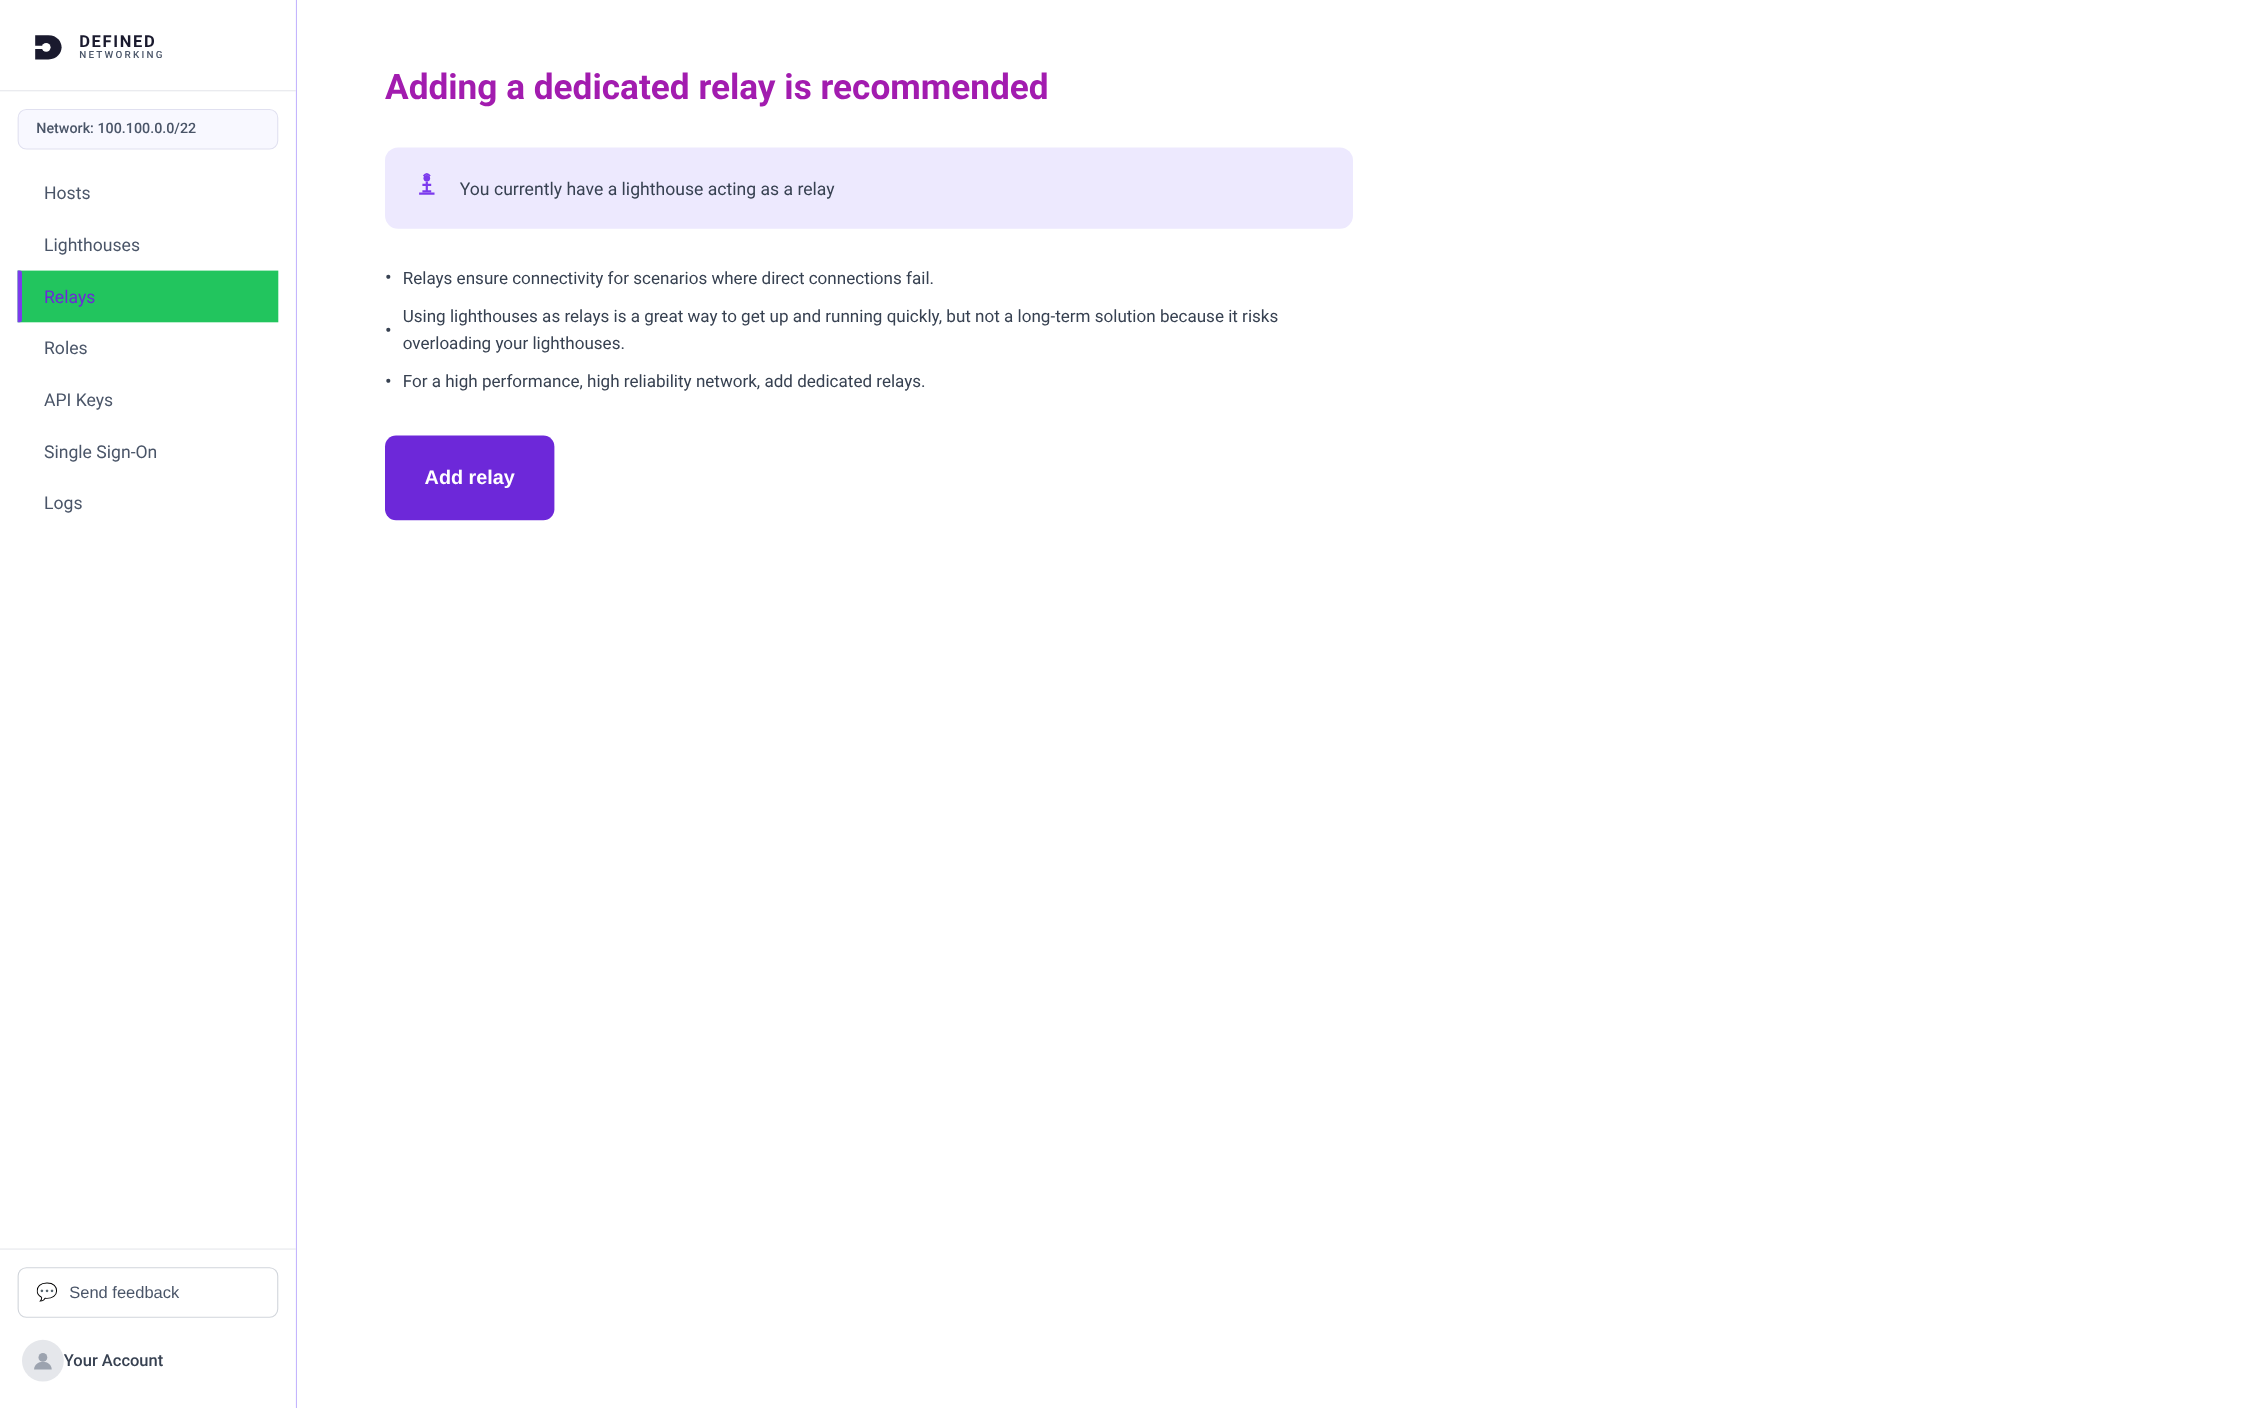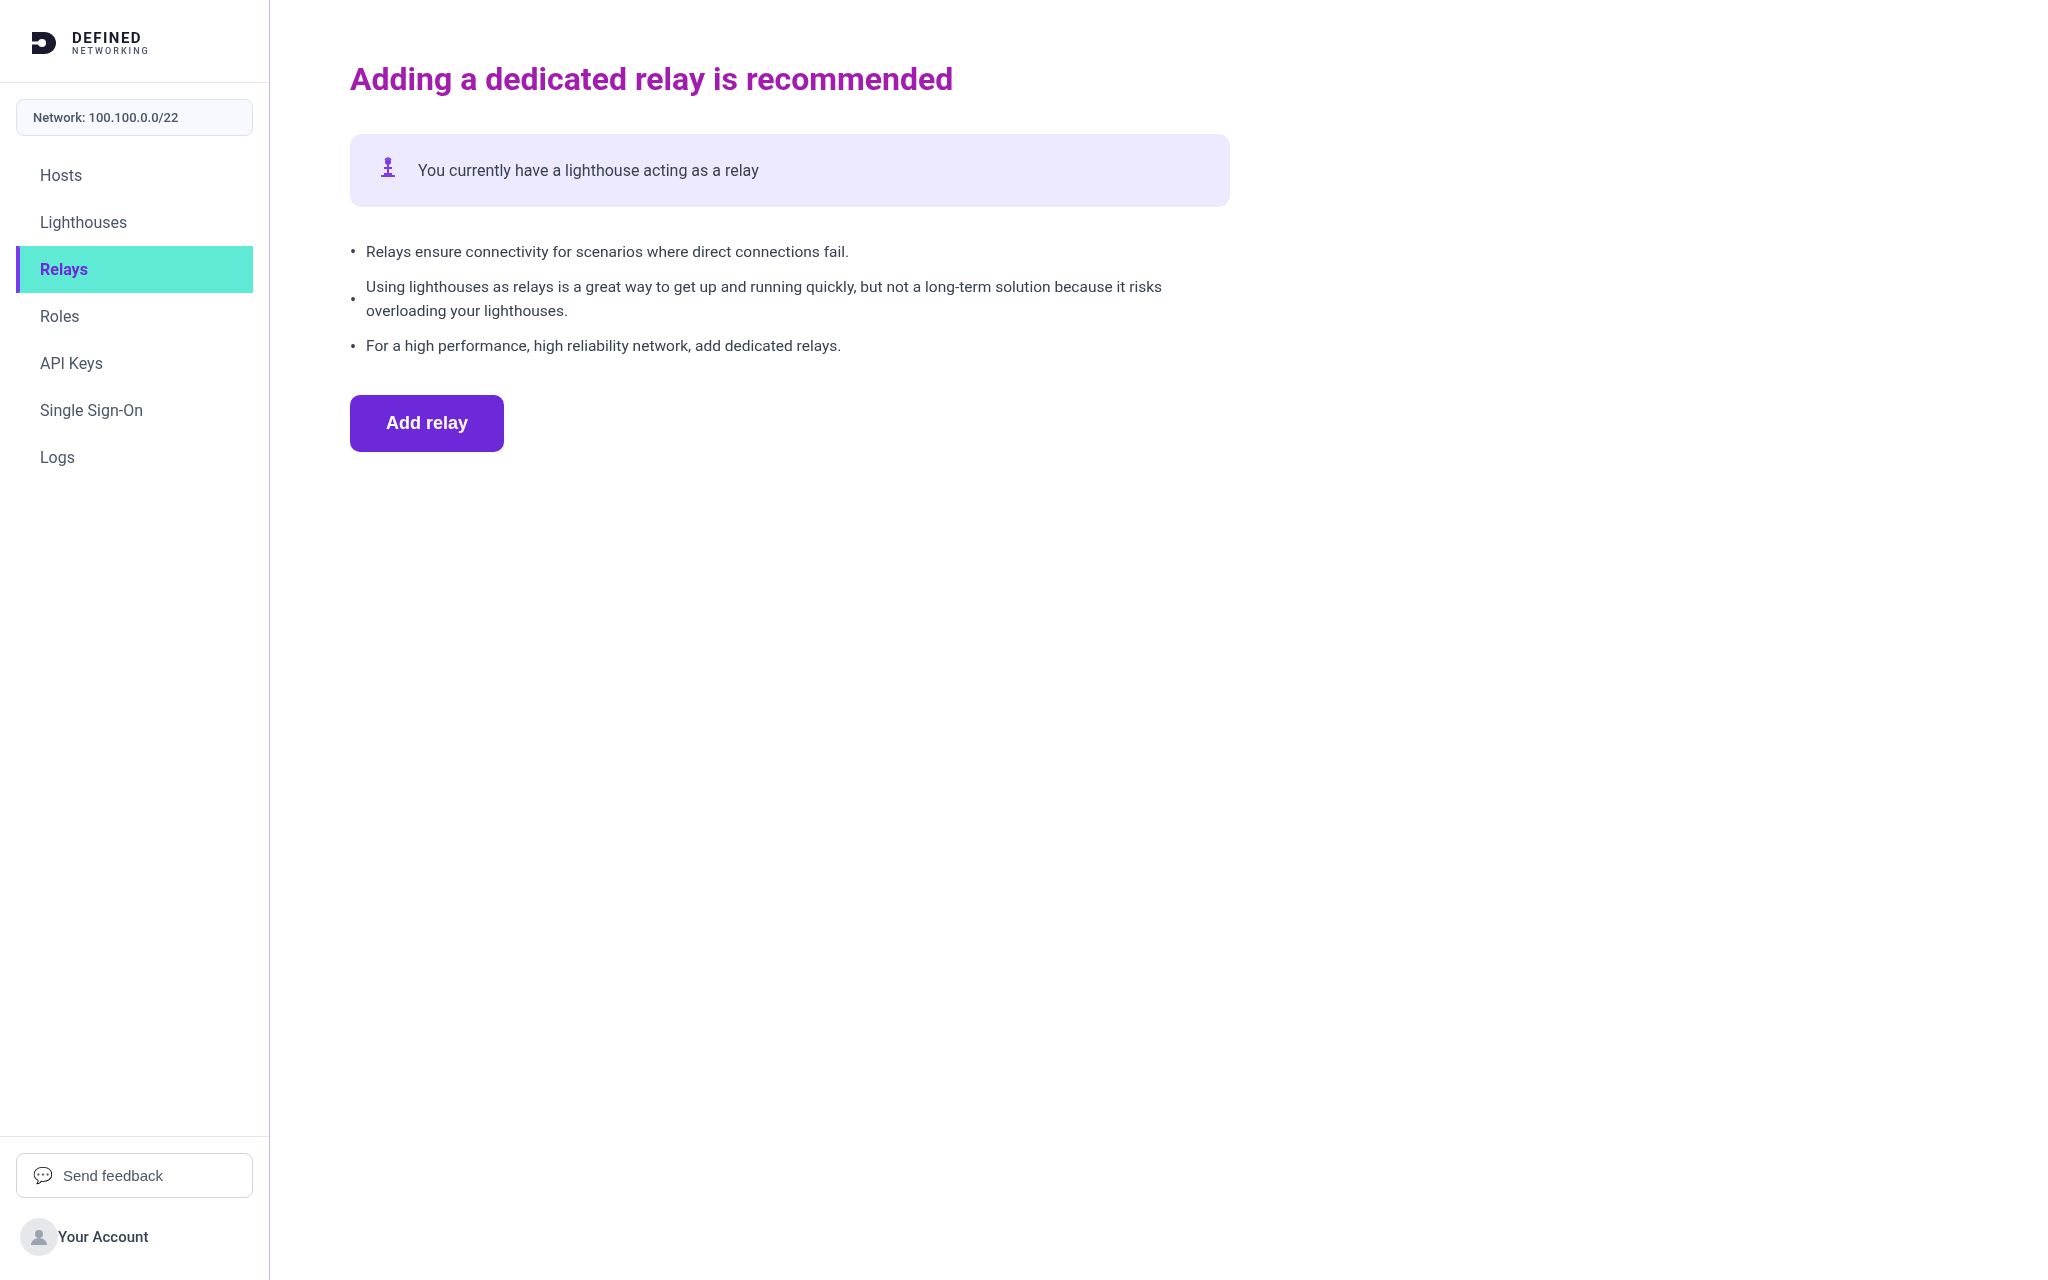--- a/index.html
+++ b/index.html
@@ -88,22 +88,22 @@
       font-size: 16px;
       color: #4a5568;
       cursor: pointer;
       font-weight: 400;
       position: relative;
       transition: background 0.15s;
     }
 
     .nav-item.active {
       color: #6d28d9;
-      font-weight: 700;
-      background: #5eead4;
+      font-weight: 400;
+      background: #22c55e;
     }
 
     .nav-item.active::before {
       content: '';
       position: absolute;
       left: 0;
       top: 0;
       bottom: 0;
       width: 4px;
       background: #7c3aed;
@@ -226,21 +226,21 @@
       font-size: 18px;
       line-height: 1.4;
       flex-shrink: 0;
     }
 
     .add-relay-button {
       background: #6d28d9;
       color: #ffffff;
       border: none;
       border-radius: 10px;
-      padding: 18px 36px;
+      padding: 28px 36px;
       font-size: 18px;
       font-weight: 700;
       cursor: pointer;
       transition: background 0.15s;
     }
   </style>
 </head>
 <body>
 
 <div class="sidebar">

